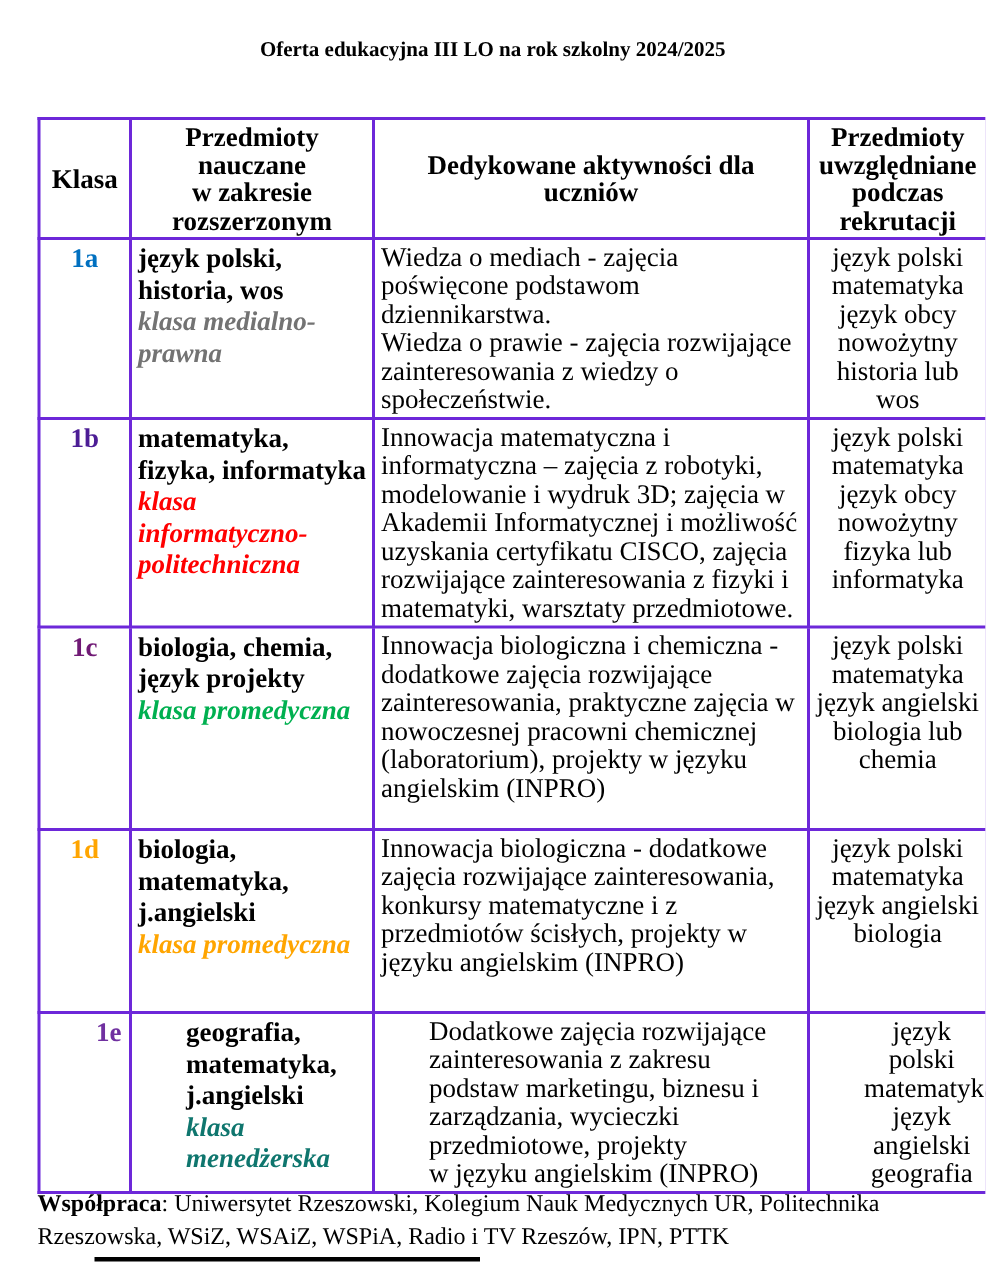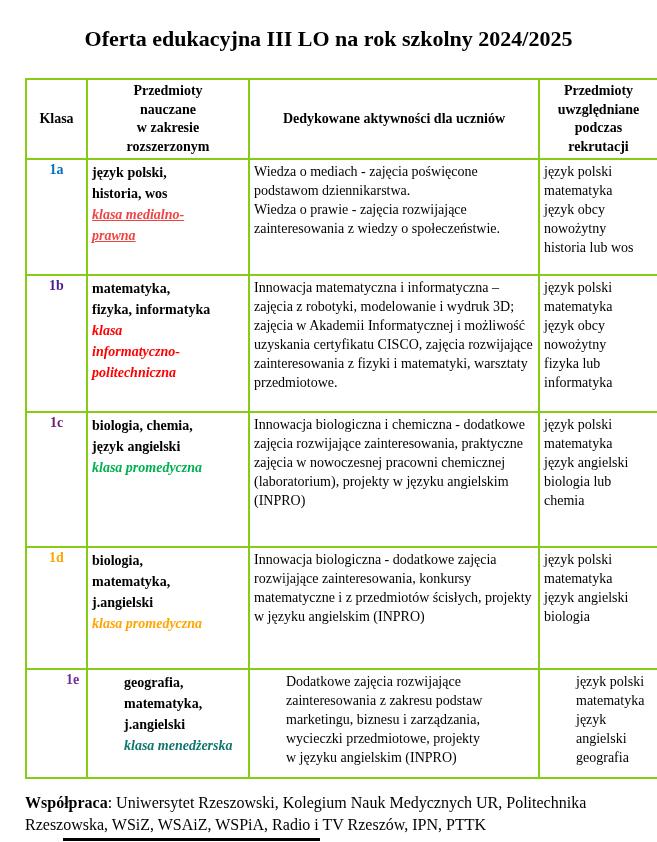--- a/index.html
+++ b/index.html
@@ -15,35 +15,35 @@
     height: 842px;
     background: #fff;
     overflow: hidden;
   }
   .title {
     position: absolute;
     top: 26px;
     left: 0;
     width: 657px;
     text-align: center;
-    font-size: 22px;
+    font-size: 14px;
     font-weight: bold;
     margin: 0;
   }
   table.offer-table {
     position: absolute;
     left: 25px;
     top: 78px;
     width: 608px;
     border-collapse: collapse;
     table-layout: fixed;
   }
   .offer-table th, .offer-table td {
-    border: 2px solid #84cc16;
-    font-size: 14px;
+    border: 2px solid #6d28d9;
+    font-size: 18px;
     vertical-align: top;
     padding: 2px 4px;
     overflow: hidden;
   }
   .offer-table th {
     font-weight: bold;
     text-align: center;
     vertical-align: middle;
     line-height: 18.5px;
     padding: 2px 2px;
@@ -58,21 +58,21 @@
     vertical-align: middle;
     font-weight: bold;
     font-size: 15px;
     margin-left: 12px;
   }
   .cell-subjects { padding: 3px 4px; line-height: 21px; }
   .subjects { font-weight: bold; }
   .class-label { font-weight: bold; font-style: italic; }
   .cell-activities { padding: 3px 6px; line-height: 19px; }
   .cell-recruitment {
-    text-align: left;
+    text-align: center;
     padding: 3px 1px;
     line-height: 19px;
   }
   .row-1a td { height: 110px; }
   .row-1b td { height: 131px; }
   .row-1c td { height: 129px; }
   .row-1d td { height: 116px; }
   .row-1e td { height: 103px; padding-left: 36px; }
   .footer {
     position: absolute;
@@ -114,21 +114,21 @@
 podczas
 rekrutacji</th>
       </tr>
     </thead>
     <tbody>
       <tr class="row-1a">
         <td class="cell-klasa"><span style="color: rgb(0, 112, 192);">1a</span></td>
         <td class="cell-subjects">
           <div class="subjects pre">język polski,
 historia, wos</div>
-          <div class="class-label pre" style="color: #ef4444; text-decoration: underline;">klasa medialno-
+          <div class="class-label pre" style="color: #737373;">klasa medialno-
 prawna</div>
         </td>
         <td class="cell-activities pre">Wiedza o mediach - zajęcia poświęcone podstawom dziennikarstwa.
 Wiedza o prawie - zajęcia rozwijające zainteresowania z wiedzy o społeczeństwie.</td>
         <td class="cell-recruitment pre">język polski
 matematyka
 język obcy
 nowożytny
 historia lub wos</td>
       </tr>
@@ -146,21 +146,21 @@
 matematyka
 język obcy
 nowożytny
 fizyka lub
 informatyka</td>
       </tr>
       <tr class="row-1c">
         <td class="cell-klasa"><span style="color: #701a75;">1c</span></td>
         <td class="cell-subjects">
           <div class="subjects pre">biologia, chemia,
-język angielski</div>
+język projekty</div>
           <div class="class-label pre" style="color: rgb(0, 176, 80);">klasa promedyczna</div>
         </td>
         <td class="cell-activities pre">Innowacja biologiczna i chemiczna - dodatkowe zajęcia rozwijające zainteresowania, praktyczne zajęcia w nowoczesnej pracowni chemicznej (laboratorium), projekty w języku angielskim (INPRO)</td>
         <td class="cell-recruitment pre">język polski
 matematyka
 język angielski
 biologia lub
 chemia</td>
       </tr>
       <tr class="row-1d">

